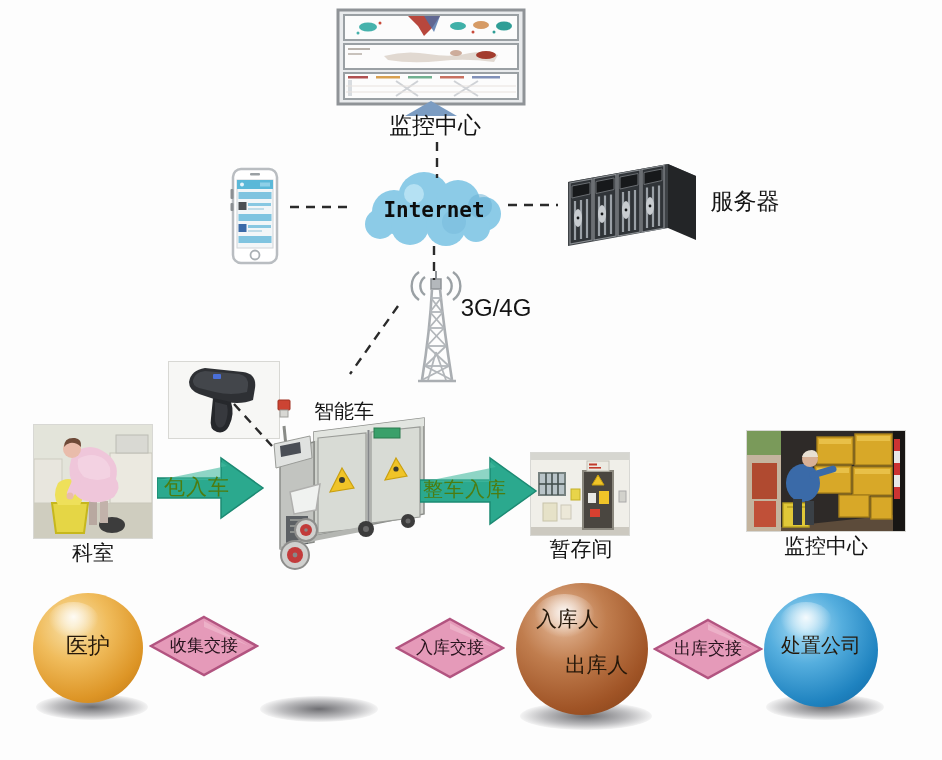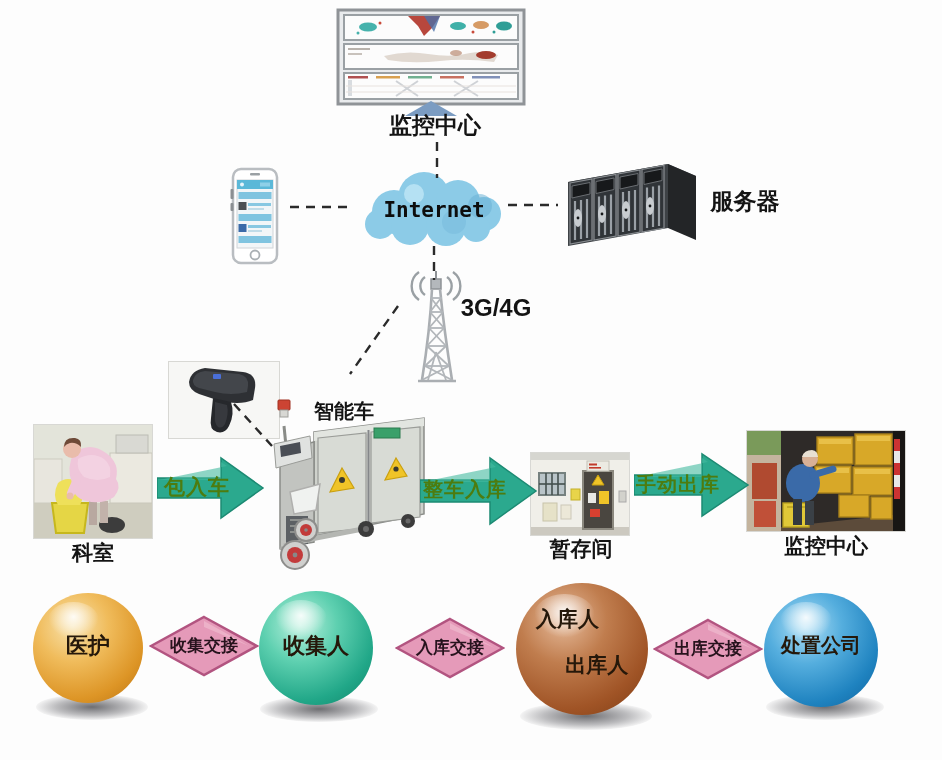--- a/index.html
+++ b/index.html
@@ -1,19 +1,19 @@
 <!DOCTYPE html>
 <html><head>
 <meta charset="utf-8">
 <style>
   html,body{margin:0;padding:0;}
   .stage{position:relative;width:942px;height:760px;background:#fdfdfd;overflow:hidden;
          font-family:"Liberation Sans",sans-serif;}
   .abs{position:absolute;}
-  .cn{font-family:"Liberation Serif",serif;font-weight:bold;color:#141414;text-align:center;line-height:1.15;}
+  .cn{font-family:"Liberation Serif",serif;font-weight:normal;color:#141414;text-align:center;line-height:1.15;}
   .mono{font-family:"DejaVu Sans Mono",monospace;font-weight:bold;color:#0d0d0d;text-align:center;}
   .ball{border-radius:50%;z-index:6;}
   .ball .gloss{position:absolute;left:14%;top:8%;width:46%;height:34%;border-radius:50%;
         background:radial-gradient(ellipse at 50% 40%, rgba(255,255,255,.9) 0%, rgba(255,255,255,0) 70%);}
   .ball-orange{background:radial-gradient(circle at 36% 30%, #f8e3ae 0%, #f0bc5c 34%, #dd9526 70%, #b87112 100%);}
   .ball-teal{background:radial-gradient(circle at 36% 30%, #b9f0dd 0%, #5ed0b0 34%, #21a788 70%, #0f8268 100%);}
   .ball-brown{background:radial-gradient(circle at 36% 28%, #e6bb9b 0%, #c07d4e 34%, #a05426 70%, #7c3c14 100%);}
   .ball-blue{background:radial-gradient(circle at 36% 30%, #aedff5 0%, #55aede 34%, #1f83c0 70%, #0e619c 100%);}
   .shadow{border-radius:50%;z-index:2;
         background:radial-gradient(ellipse at center, rgba(70,70,75,.78) 0%, rgba(110,110,115,.45) 45%, rgba(160,160,165,0) 75%);}
@@ -315,27 +315,20 @@
       <rect x="68" y="38" width="10" height="13" fill="#f0c428"></rect>
       <rect x="59" y="56" width="10" height="8" fill="#d84030"></rect>
       <rect x="12" y="50" width="14" height="18" fill="#e6e2c8" stroke="#c8c4aa"></rect>
       <rect x="30" y="52" width="10" height="14" fill="#ece8d8" stroke="#ccc8b8"></rect>
       <rect x="40" y="36" width="9" height="11" fill="#e8d44a" stroke="#c4b02a"></rect>
       <rect x="88" y="38" width="7" height="11" fill="#d2d2cc" stroke="#aaa"></rect>
     </svg>
   </div>
   <div class="abs cn" style="left:534px;top:537px;width:94px;font-size:21px;z-index:8;">暂存间</div>
 
-  <div class="abs arrow-box" style="left:634px;top:448px;width:116px;height:74px;">
-    <svg width="116" height="74" viewBox="0 0 116 74">
-      <polygon points="0,27 68,27 68,6 114,37 68,68 68,47 0,47" fill="#2ba98e" stroke="#1c8a73" stroke-width="1.5"></polygon>
-      <polygon points="2,29 68,29 68,10 74,14" fill="#45bba0" opacity=".6"></polygon>
-    </svg>
-    <div class="arrow-label cn" style="left:2px;top:25px;font-size:20px;">手动出库</div>
-  </div>
 
   <div class="abs photo" style="left:746px;top:430px;width:160px;height:102px;">
     <svg width="158" height="100" viewBox="0 0 158 100">
       <rect x="0" y="0" width="158" height="100" fill="#2e2a28"></rect>
       <rect x="0" y="0" width="34" height="100" fill="#c4b49e"></rect>
       <rect x="0" y="0" width="34" height="24" fill="#7a9a5a"></rect>
       <rect x="5" y="32" width="25" height="36" fill="#b04a30"></rect>
       <rect x="7" y="70" width="22" height="26" fill="#c05038"></rect>
       <polygon points="34,96 146,84 146,100 34,100" fill="#5c4b3a"></polygon>
       <g fill="#d8a828" stroke="#a8801a" stroke-width="1.4">
@@ -375,24 +368,20 @@
   <div class="abs shadow" style="left:36px;top:694px;width:112px;height:26px;"></div>
   <div class="abs shadow" style="left:260px;top:696px;width:118px;height:26px;"></div>
   <div class="abs shadow" style="left:520px;top:702px;width:132px;height:28px;"></div>
   <div class="abs shadow" style="left:766px;top:694px;width:118px;height:26px;"></div>
 
   <div class="abs ball ball-orange" style="left:33px;top:593px;width:110px;height:110px;">
     <div class="gloss"></div>
     <div class="ball-label cn" style="top:40px;">医护</div>
   </div>
 
-  <div class="abs ball ball-teal" style="left:259px;top:591px;width:114px;height:114px;">
-    <div class="gloss"></div>
-    <div class="ball-label cn" style="top:42px;">收集人</div>
-  </div>
 
   <div class="abs ball ball-brown" style="left:516px;top:583px;width:132px;height:132px;">
     <div class="gloss"></div>
     <div class="ball-label cn" style="top:24px;width:72%;left:4px;font-size:21px;">入库人</div>
     <div class="ball-label cn" style="top:70px;width:80%;left:28px;font-size:21px;">出库人</div>
   </div>
 
   <div class="abs ball ball-blue" style="left:764px;top:593px;width:114px;height:114px;">
     <div class="gloss"></div>
     <div class="ball-label cn" style="top:41px;font-size:20px;">处置公司</div>

